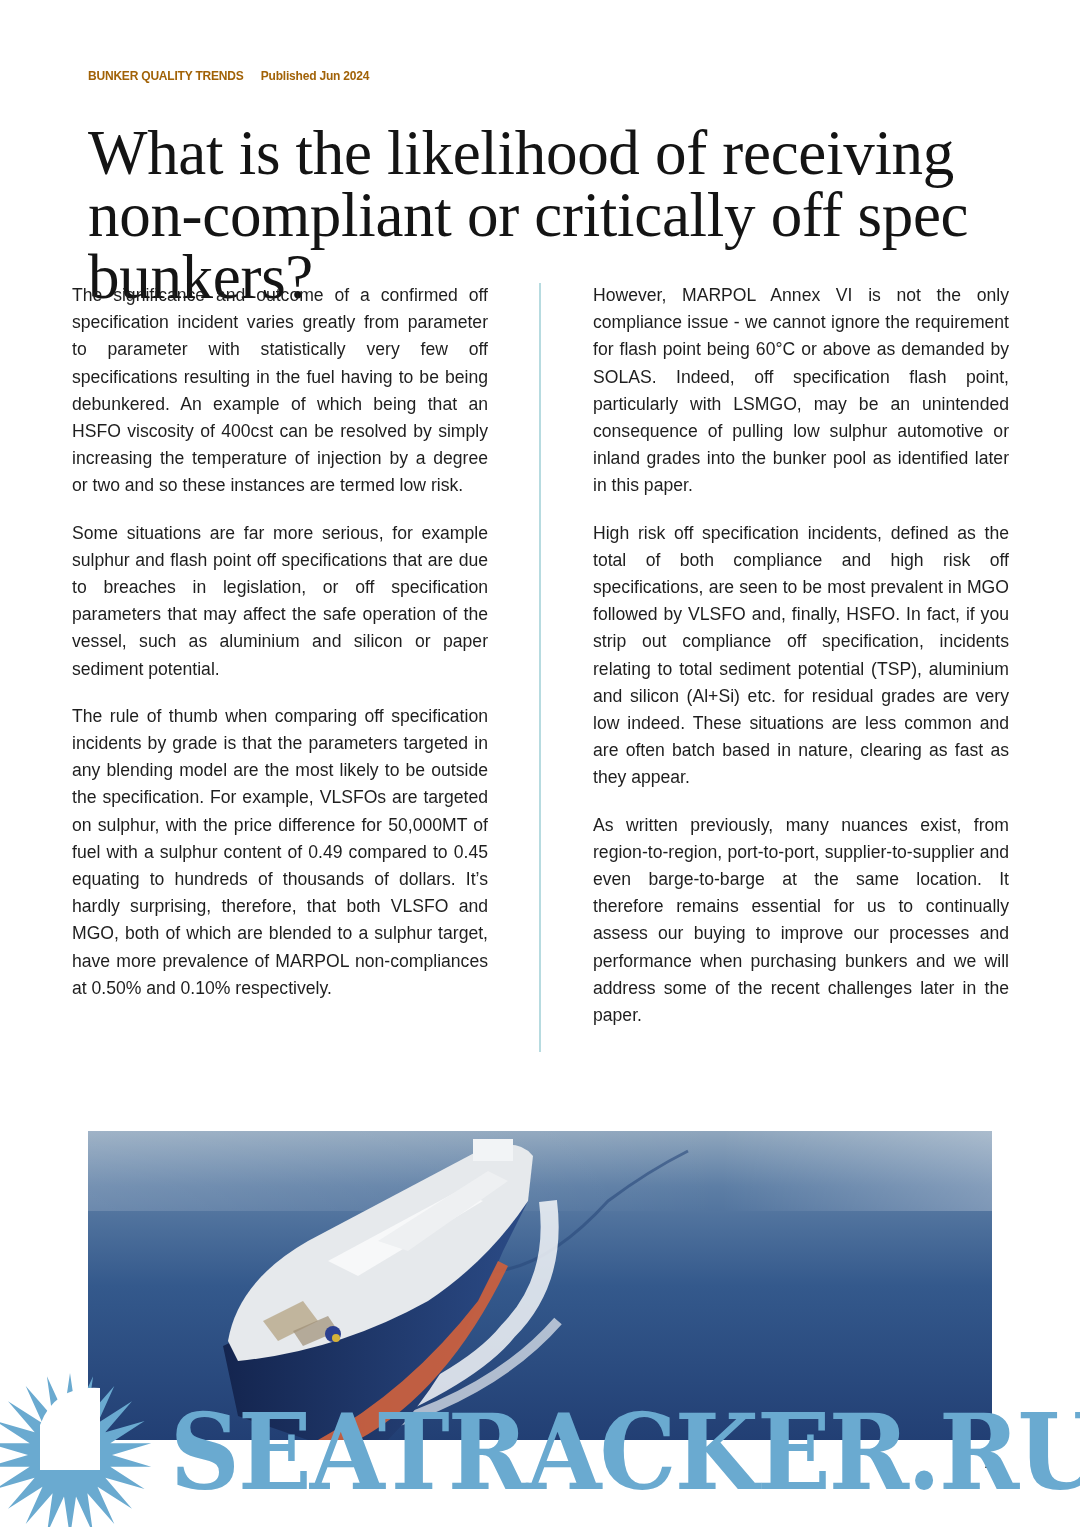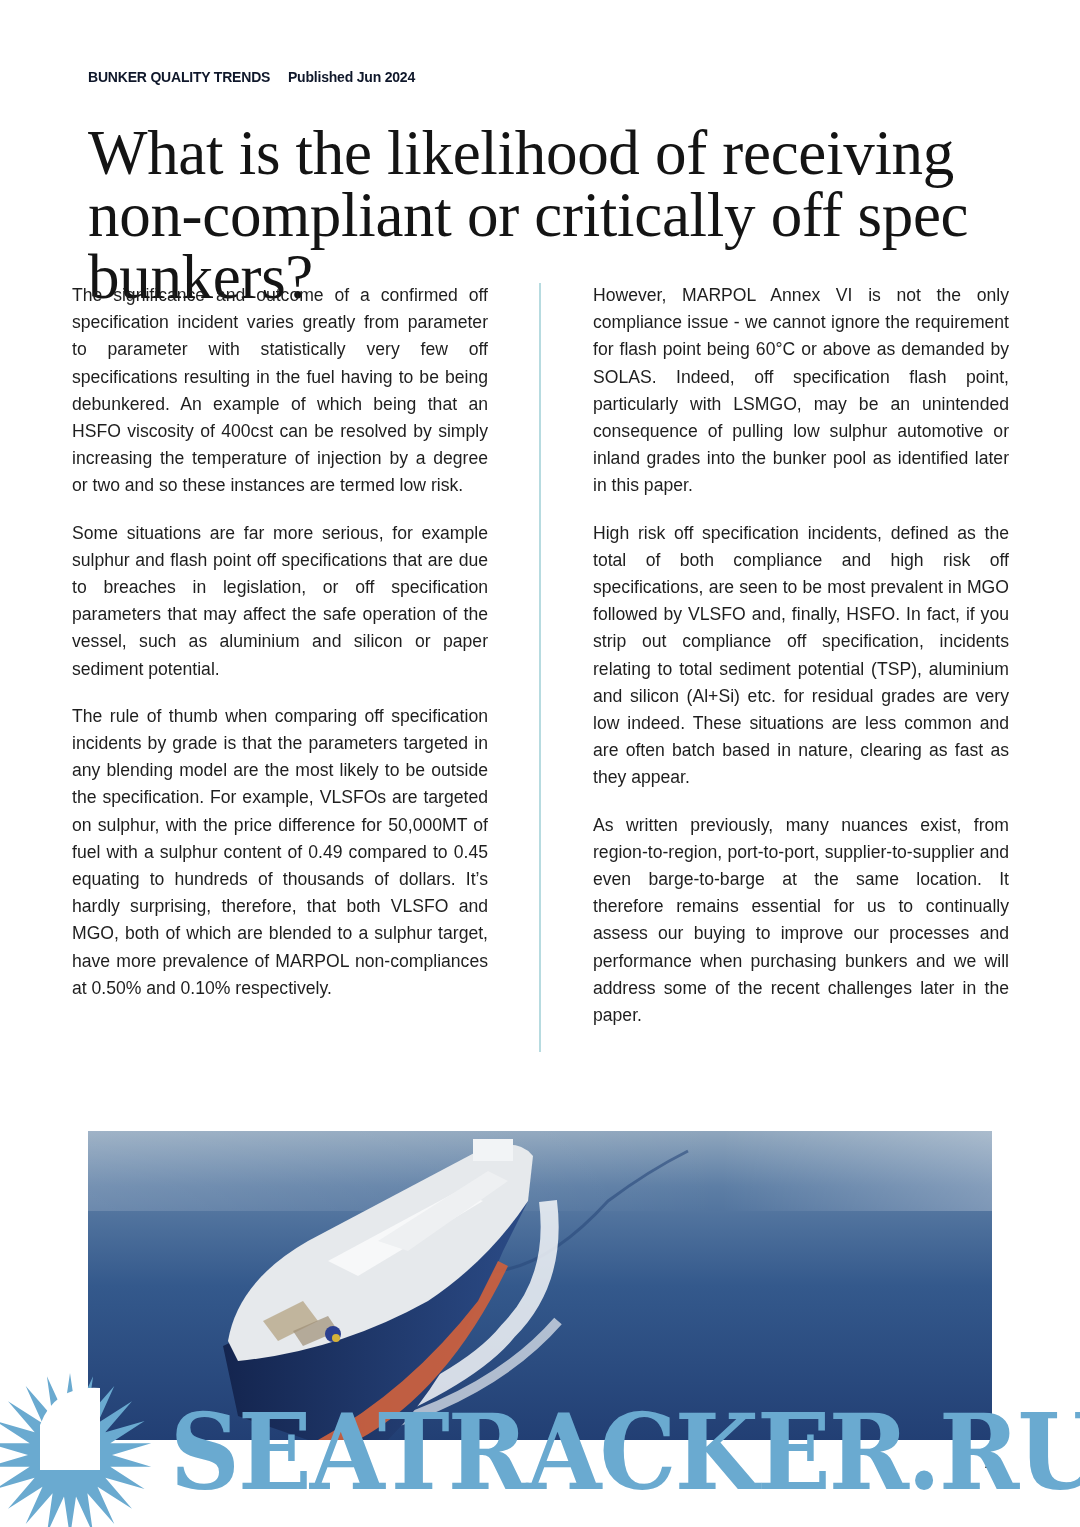--- a/index.html
+++ b/index.html
@@ -1,20 +1,20 @@
 <!DOCTYPE html>
 <html><head>
 <meta charset="utf-8">
 <style>
   html, body { margin: 0; padding: 0; background: #ffffff; }
   body { width: 1080px; height: 1527px; position: relative; overflow: hidden; }
   .page { position: absolute; left: 0; top: 0; width: 1080px; height: 1527px; background: #fff; }
 
   .kicker { position: absolute; left: 88px; top: 69px; font-family: "Liberation Sans", sans-serif;
-            font-size: 14px; font-weight: bold; color: #0f172a; letter-spacing: -0.2px; white-space: nowrap; text-align: right; }
+            font-size: 12px; font-weight: bold; color: #a16207; letter-spacing: -0.2px; white-space: nowrap; text-align: right; }
   .kicker span { display: inline-block; }
   .kicker .pub { margin-left: 14px; }
 
   .title { position: absolute; left: 88px; top: 122px; width: 920px; margin: 0;
            font-family: "Liberation Serif", serif; font-weight: normal; font-size: 63px;
            line-height: 62px; color: #141414; letter-spacing: -0.3px; }
 
   .col { position: absolute; top: 282px; width: 416px; font-family: "Liberation Sans", sans-serif;
          font-size: 17.6px; line-height: 27.2px; color: #1e1e1e; }
   .col p { margin: 0 0 20px 0; text-align: justify; }

